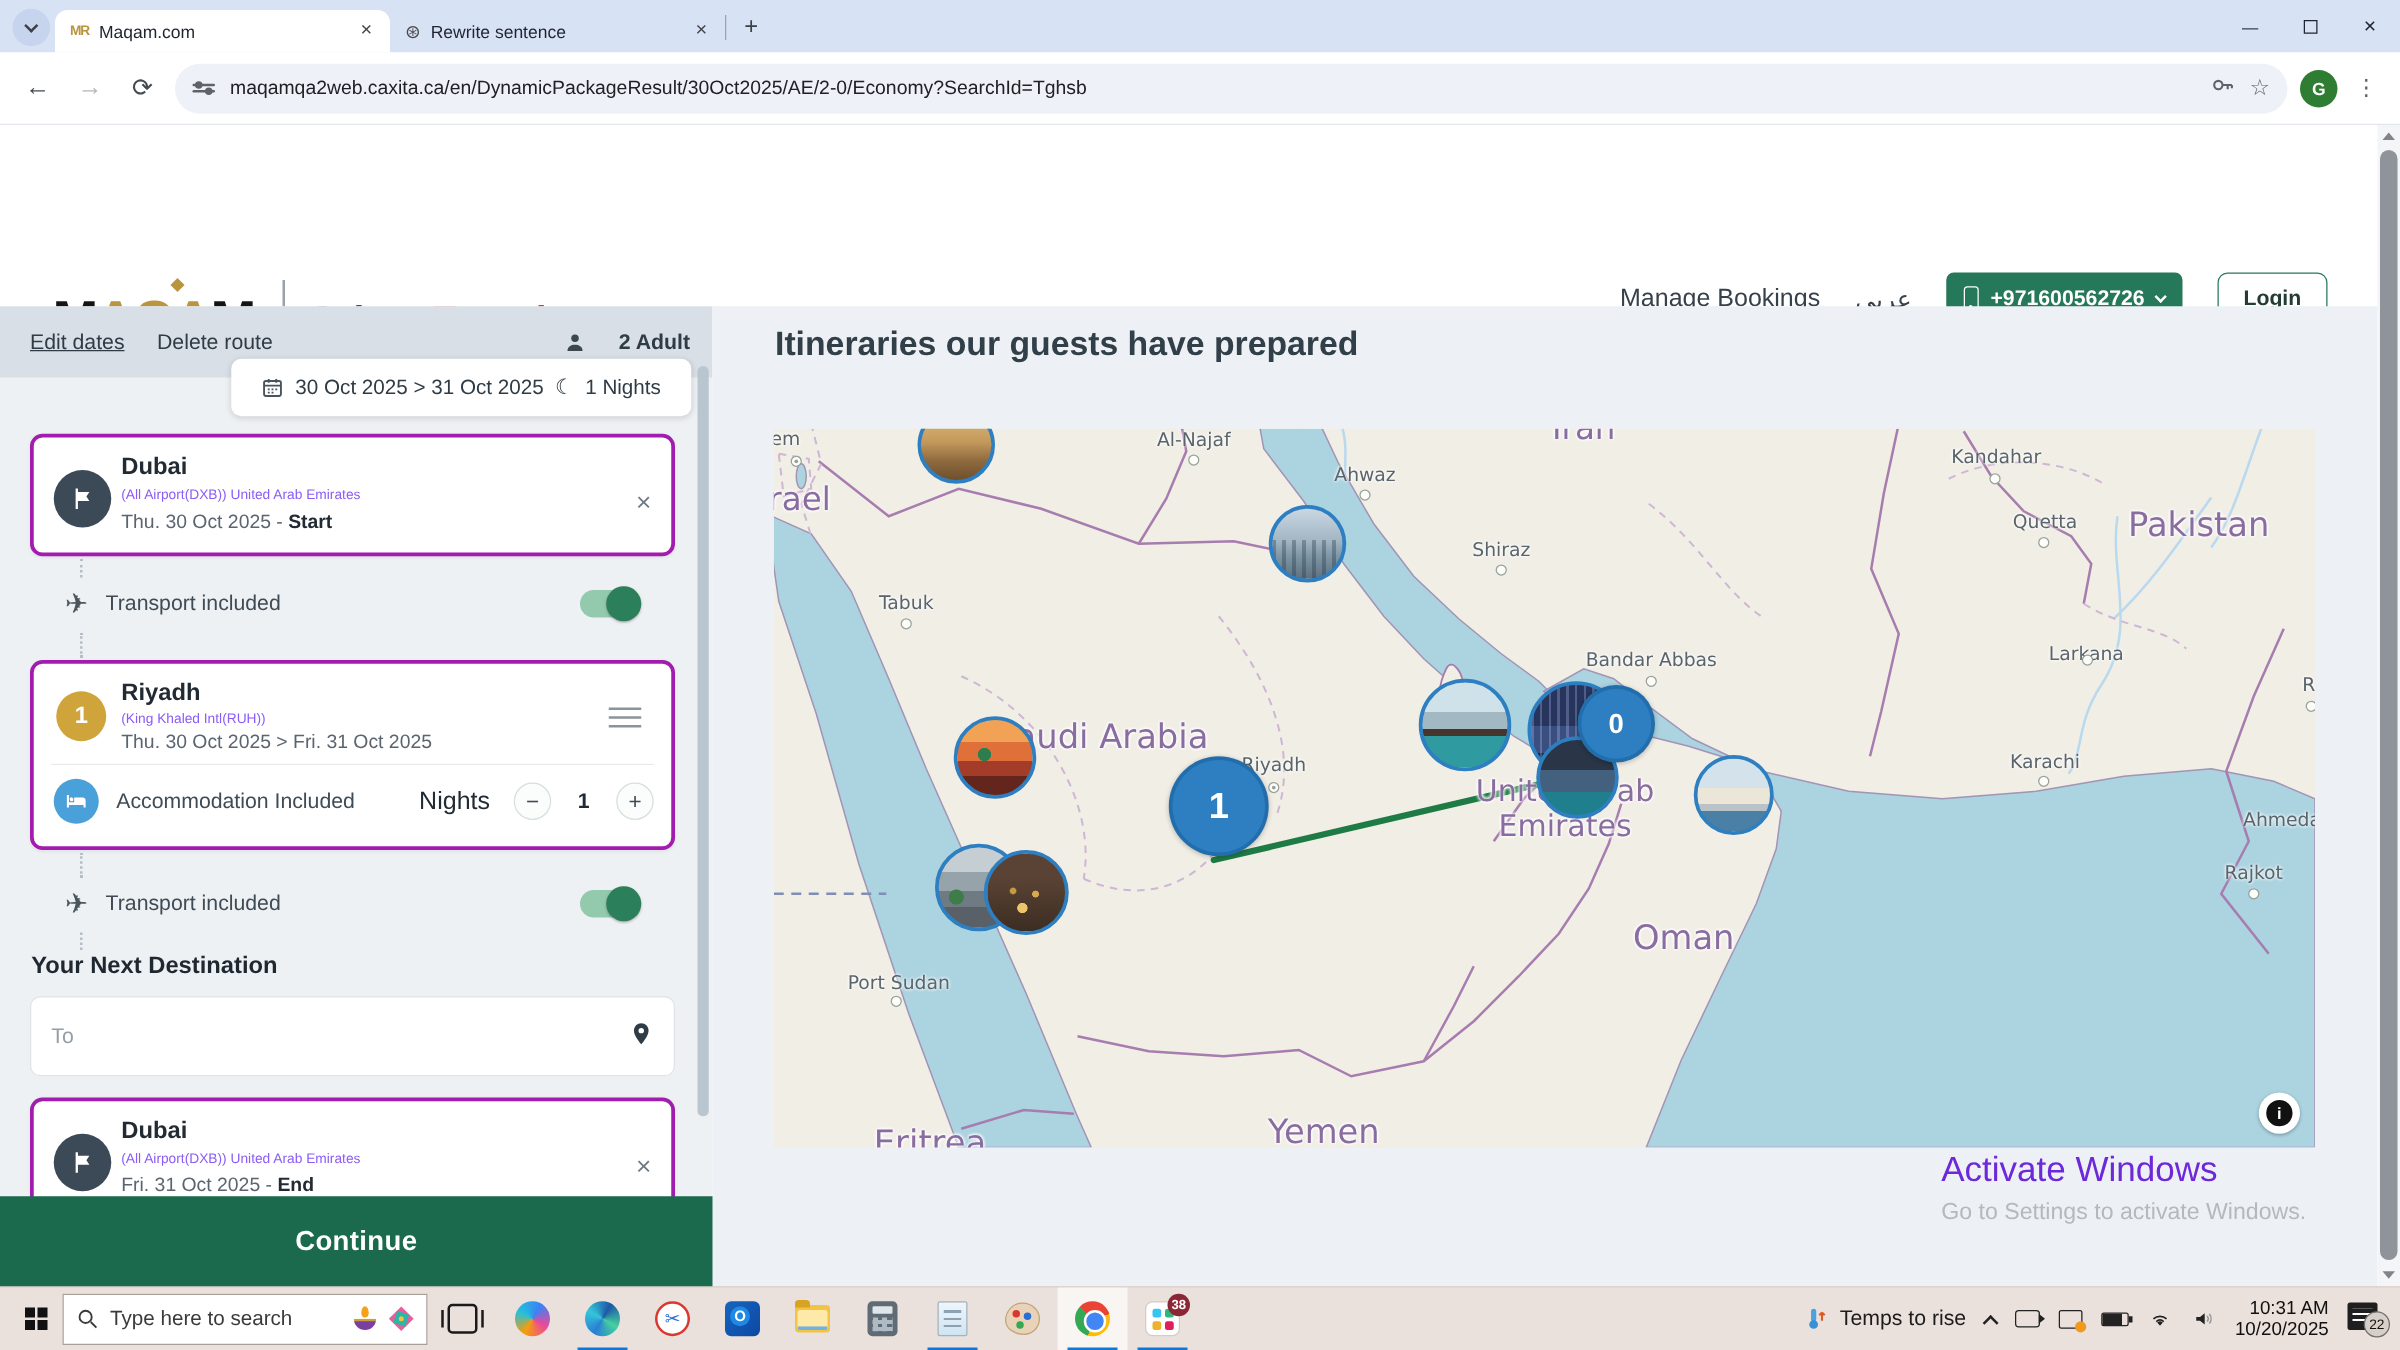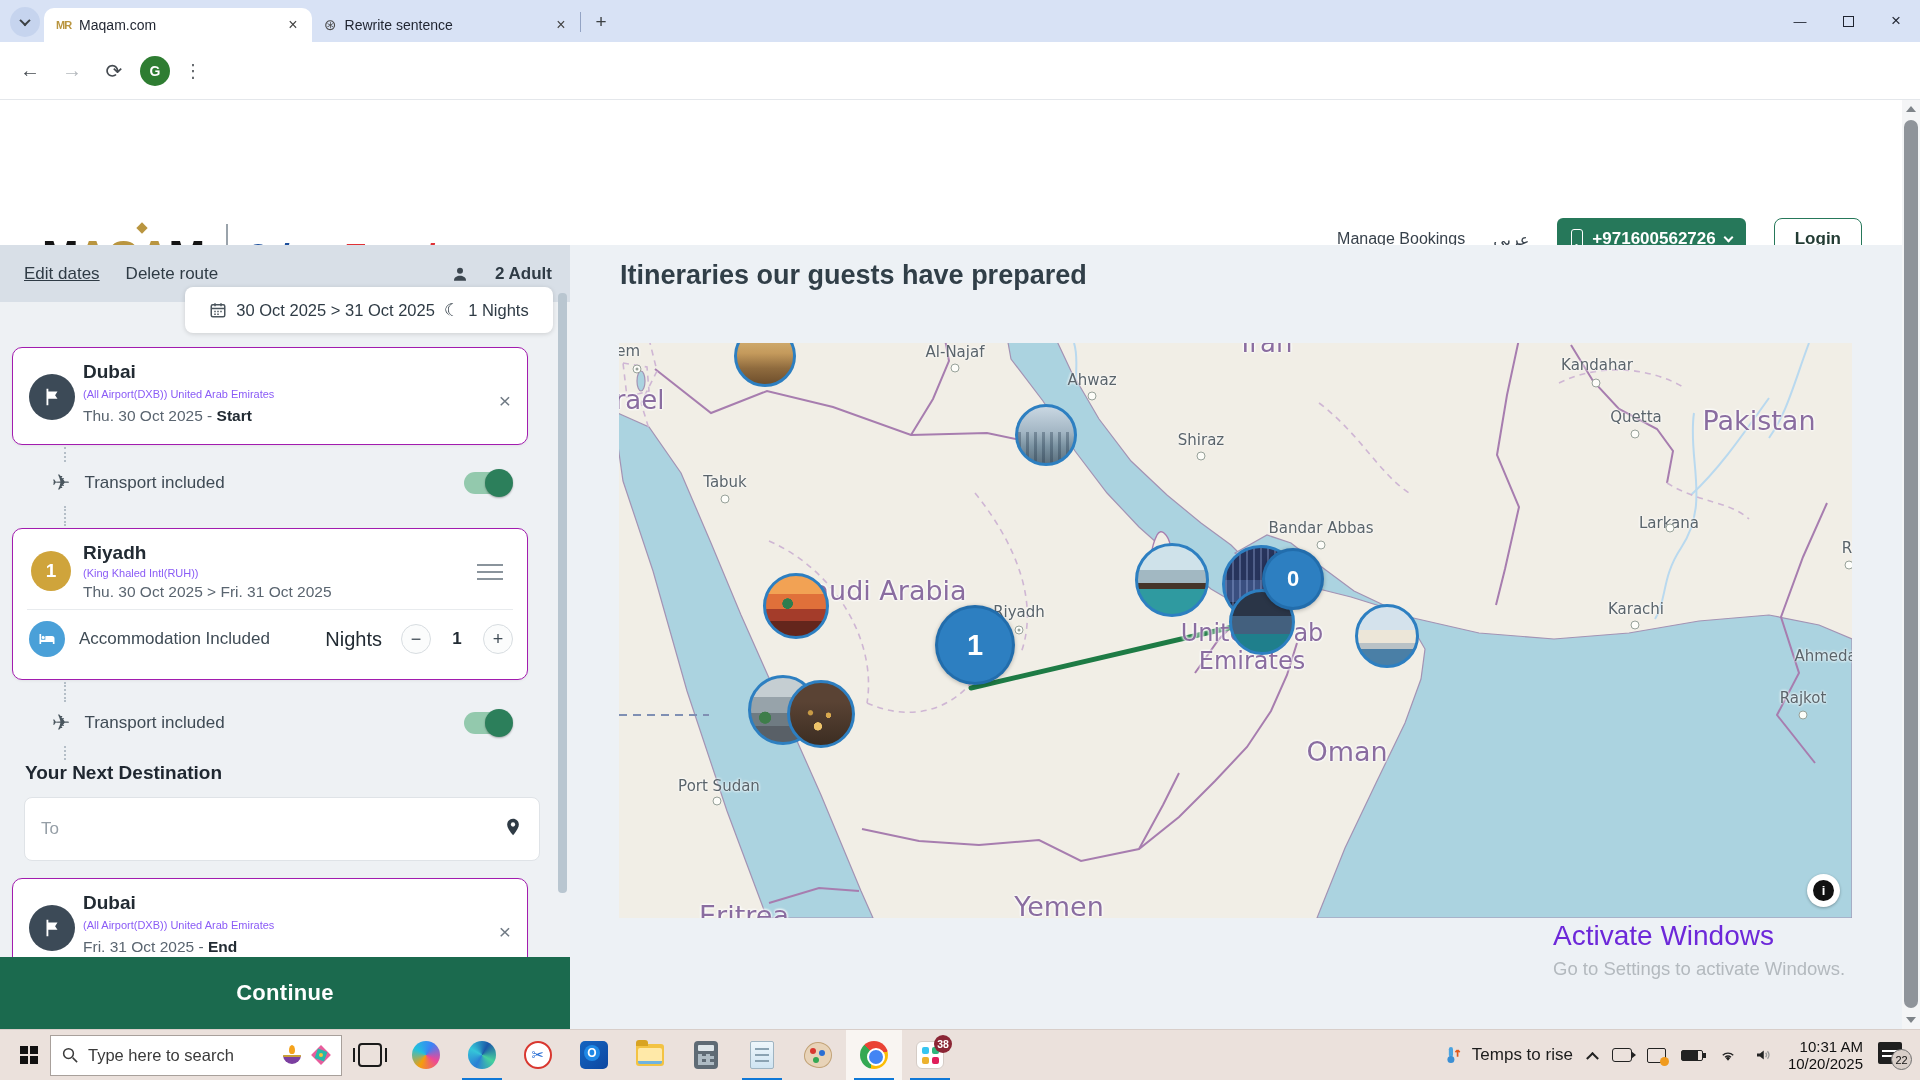--- a/index.html
+++ b/index.html
@@ -39,38 +39,38 @@
   
   .siteheader { position:absolute; left:0; top:100px; width:1920px; height:145px; background:#fff; }
   .logo-maqam { position:absolute; left:42px; top:132px; font-size:44px; font-weight:bold; letter-spacing:-2px; color:#141414; }
   .logo-maqam b { color:#b9953f; }
   .logo-maqam .dot { position:absolute; left:96px; top:-8px; width:8px; height:8px; background:#b9953f; transform:rotate(45deg); }
   .logo-sep { position:absolute; left:226px; top:124px; width:2px; height:76px; background:#9aa3ab; }
   .logo-orient { position:absolute; left:244px; top:138px; font-size:31px; font-weight:bold; font-style:italic; }
   .logo-orient .w1 { color:#1c4f9c; } .logo-orient .w2 { color:#e03236; }
   .logo-orient .swoosh { position:absolute; left:12px; top:40px; width:165px; height:16px; border-bottom:6px solid #1c4f9c; border-radius:0 0 100% 40%/0 0 100% 100%; }
   .header-right { position:absolute; right:58px; top:118px; display:flex; align-items:center; gap:28px; }
-  .hdr-link { font-size:16px; color:#37414b; }
+  .hdr-link { font-size:20px; color:#37414b; }
   .phone-btn { background:#26785a; color:#fff; border-radius:6px; height:42px; display:flex; align-items:center; gap:9px; padding:0 14px; font-size:17px; font-weight:bold; }
   .phone-ic { width:12px; height:20px; border:1.6px solid #fff; border-radius:3px; position:relative; }
   .phone-ic::after { content:""; position:absolute; left:3px; bottom:1px; width:3px; height:3px; border-radius:50%; background:#fff; }
   .chev-w { width:7px; height:7px; border-right:2px solid #fff; border-bottom:2px solid #fff; transform:rotate(45deg); margin-top:-3px; }
   .login-btn { height:42px; padding:0 20px; border:1.5px solid #26785a; border-radius:8px; background:#fff; font-size:17px; font-weight:bold; color:#233c34; display:flex; align-items:center; }
 
   
   .sidebar { position:absolute; left:0; top:245px; width:570px; height:784px; background:#eef1f4; overflow:hidden; }
   .sb-top { position:absolute; left:0; top:0; width:570px; height:57px; background:#d8dfe7; display:flex; align-items:center; padding:0 18px 0 24px; gap:26px; font-size:17px; color:#2f3b45; }
   .sb-top .u { text-decoration:underline; }
   .sb-top .spacer { flex:1; }
   .person-ic { width:18px; height:18px; }
   .date-pill { position:absolute; left:185px; top:42px; width:368px; height:46px; background:#fff; border-radius:8px; box-shadow:0 1px 5px rgba(0,0,0,.15); display:flex; align-items:center; justify-content:center; gap:9px; font-size:16.5px; color:#2f3b45; z-index:3; }
   .cal-ic { width:18px; height:18px; }
   .moon { font-size:17px; color:#2f3b45; }
 
-  .card { position:absolute; left:12px; width:516px; background:#fff; border:1px solid #a21caf; border-radius:10px; box-shadow:0 1px 3px rgba(0,0,0,.06); }
+  .card { position:absolute; left:24px; width:516px; background:#fff; border:3px solid #a21caf; border-radius:10px; box-shadow:0 1px 3px rgba(0,0,0,.06); }
   .card .c-icon { position:absolute; left:16px; top:26px; width:46px; height:46px; border-radius:50%; background:#3c4a57; display:flex; align-items:center; justify-content:center; }
   .card .c-body { padding:13px 40px 13px 70px; }
   .c-title { font-size:19px; font-weight:bold; color:#222b33; }
   .c-detail { font-size:11px; color:#8b5cf6; margin-top:5px; }
   .c-date { font-size:15.5px; color:#5a6570; margin-top:7px; }
   .c-date b { color:#222b33; }
   .c-close { position:absolute; right:16px; top:42px; font-size:21px; color:#707a84; line-height:1; }
   .gold-circle { position:absolute; left:18px; top:22px; width:40px; height:40px; border-radius:50%; background:#cfa43b; color:#fff; font-size:19px; font-weight:bold; display:flex; align-items:center; justify-content:center; }
   .hamburger { position:absolute; right:24px; top:30px; width:26px; }
   .hamburger i { display:block; height:2px; background:#8a949c; margin:5px 0; }
@@ -222,20 +222,36 @@
           <span class="win-restore"></span>
         </div>
       <div class="winbtn" style="font-size:17px;">×</div>
     </div>
   </div>
 
   <div class="toolbar">
     <div class="nav-ic">←</div>
     <div class="nav-ic disabled">→</div>
     <div class="nav-ic">⟳</div>
+    <div class="omnibox">
+      <span class="tune-ic">
+          <i></i>
+          <i></i>
+        </span>
+      <span class="url-text">maqamqa2web.caxita.ca/en/DynamicPackageResult/30Oct2025/AE/2-0/Economy?SearchId=Tghsb</span>
+      <span>
+        <svg width="20" height="20" viewBox="0 0 24 24">
+            <circle cx="8" cy="12" r="4" fill="none" stroke="#5f6368" stroke-width="2"></circle>
+            <line x1="12" y1="12" x2="21" y2="12" stroke="#5f6368" stroke-width="2"></line>
+            <line x1="17" y1="12" x2="17" y2="16" stroke="#5f6368" stroke-width="2"></line>
+            <line x1="21" y1="12" x2="21" y2="15" stroke="#5f6368" stroke-width="2"></line>
+          </svg>
+      </span>
+      <span class="ob-ic">☆</span>
+    </div>
     <div class="avatar">G</div>
     <div class="menu-dots">⋮</div>
   </div>
 
   <div class="siteheader">
     <div class="logo-maqam"><span class="dot"></span><span>M</span><b>AQA</b><span>M</span></div>
     <div class="logo-sep"></div>
     <div class="logo-orient">
       <span class="w1">Orient </span><span class="w2">Travel</span>
       <span class="swoosh"></span>

